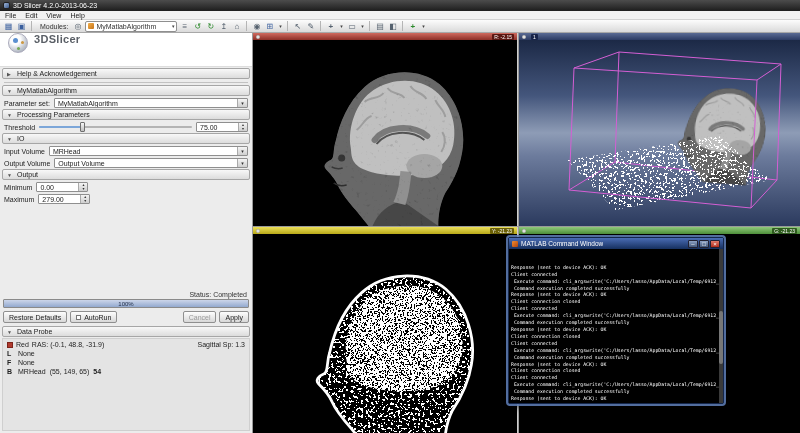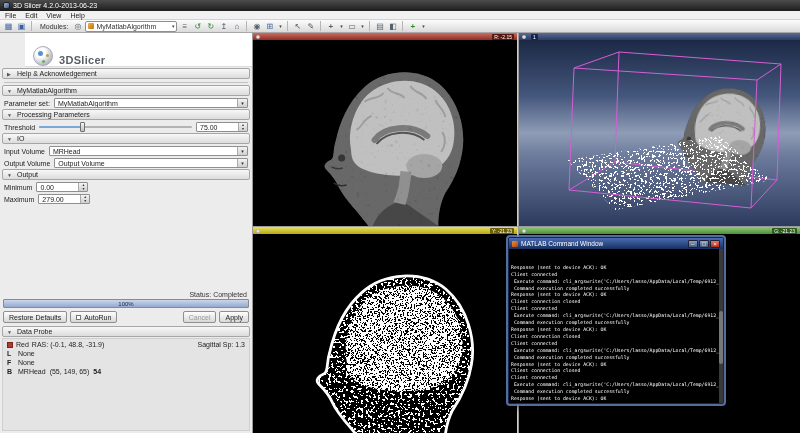--- a/index.html
+++ b/index.html
@@ -29,22 +29,22 @@
   .module-combo { display:flex; align-items:center; gap:2px; background:#fff;
     border:1px solid #8f8f8f; border-radius:2px; height:11px; padding:0 2px; min-width:92px; }
   .module-combo .mc-icon { width:6px; height:6px; border-radius:1px;
     background:linear-gradient(135deg,#f4b04a,#c4731a); }
   .module-combo .mc-arrow { margin-left:auto; font-size:5px; color:#444; }
   .small-arrow { font-size:5px; color:#444; width:6px; text-align:center; }
 
   
   .panel { position:absolute; left:0; top:33px; width:253px; height:400px;
     background:#ececec; border-right:1px solid #9a9a9a; display:flex; flex-direction:column; }
-  .logo-block { background:#fff; height:34px; display:flex; align-items:flex-end; gap:6px;
-    padding:0 8px; border-bottom:1px solid #ddd;margin-left:25px; }
+  .logo-block { background:#fff; height:34px; display:flex; align-items:flex-start; gap:6px;
+    padding:0 8px; border-bottom:1px solid #ddd; }
   .logo-mark { width:20px; height:20px; border-radius:50%;
     background:radial-gradient(circle at 35% 30%, #fdfdfd 0 30%, #c9ced6 60%, #8e97a5 100%);
     border:1px solid #aab; position:relative; }
   .logo-mark::after { content:""; position:absolute; left:4px; top:4px; width:5px; height:5px;
     border-radius:50%; background:#5a8fd0; box-shadow:7px 2px 0 -1px #c94, 3px 8px 0 -1px #7a5; }
   .logo-text { font-size:11px; font-weight:bold; color:#5a5f66; letter-spacing:0.3px; }
   .sec { display:flex; align-items:center; gap:4px; height:11px; margin:1px 2px 0 2px;
     padding:0 4px; background:linear-gradient(#f8f8f8,#dcdcdc); border:1px solid #a6a6a6;
     border-radius:2px; font-size:7px; color:#222; }
   .sec .arrow { font-size:5px; color:#555; width:6px; }

